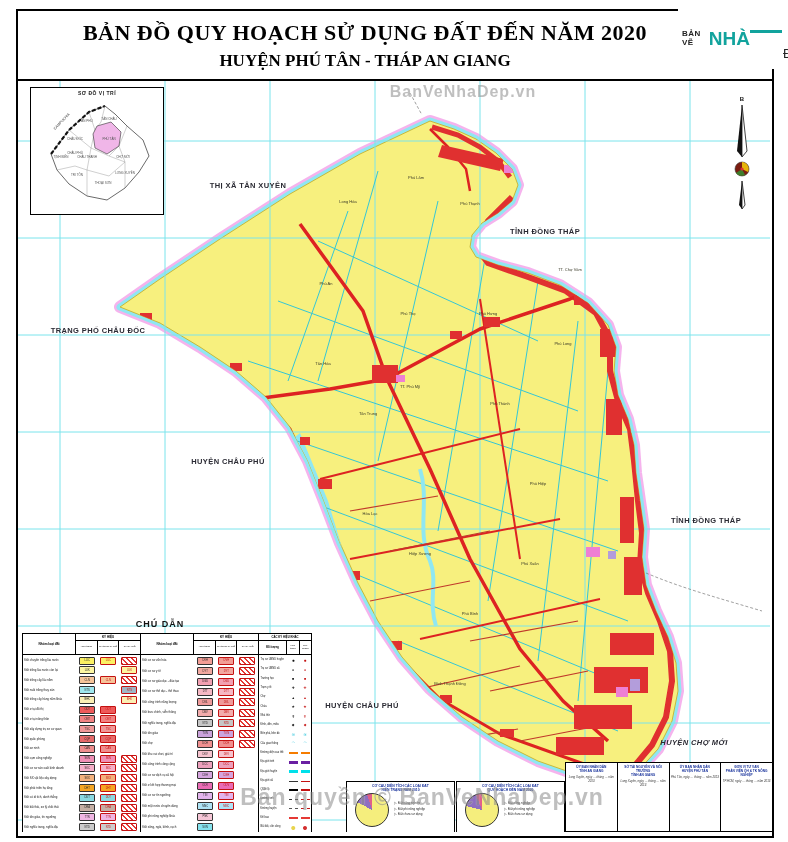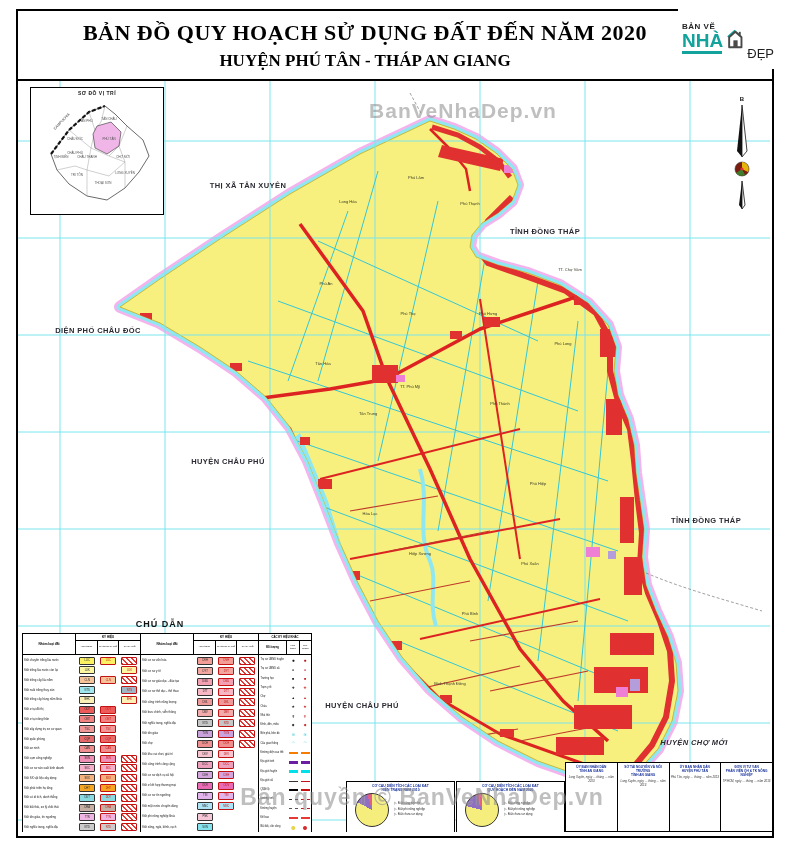--- a/index.html
+++ b/index.html
@@ -6,36 +6,36 @@
   #page{position:relative;width:788px;height:842px;background:#fff;overflow:hidden;
         font-family:"Liberation Sans",sans-serif;}
   #sheet{position:absolute;left:16px;top:9px;width:754px;height:825px;border:2.5px solid #000;background:#fff;}
   
   #titlebar{position:relative;height:68px;border-bottom:2px solid #000;background:#fff;}
   #ttl{position:absolute;left:0;right:60px;top:9px;text-align:center;
        font-family:"Liberation Serif",serif;font-weight:700;font-size:22px;color:#000;letter-spacing:.5px;}
   #sttl{position:absolute;left:0;right:60px;top:40px;text-align:center;
        font-family:"Liberation Serif",serif;font-weight:700;font-size:17px;color:#000;}
   #logo{position:absolute;right:-2px;top:-4px;width:96px;height:62px;background:#fff;display:flex;align-items:center;z-index:30;}
-  #logo .lg-left{display:flex;flex-direction:column;align-items:flex-start;margin-left:4px;}
+  #logo .lg-left{display:flex;flex-direction:row;align-items:flex-start;margin-left:4px;}
   .lg-bv{font-size:8px;font-weight:700;color:#222;letter-spacing:.5px;}
   .lg-nha{font-size:19px;font-weight:700;color:#12A39D;line-height:1;}
   .lg-bar{width:40px;height:3px;background:#12A39D;margin-top:1px;}
   .lg-dep{font-size:13px;font-weight:400;color:#222;margin-left:1px;align-self:flex-end;margin-bottom:8px;}
   
   #maparea{position:relative;width:100%;height:751px;background:#fff;overflow:hidden;}
   #mapsvg{position:absolute;left:0;top:0;width:752px;height:751px;}
   .nlabel{position:absolute;transform:translate(-50%,-50%);font-size:7.5px;font-weight:700;
           color:#2A2A33;letter-spacing:.4px;white-space:nowrap;}
   .clabel{position:absolute;transform:translate(-50%,-50%);font-size:4px;color:#3a3a28;white-space:nowrap;}
   
   #wm-top,#wm-bottom{position:absolute;transform:translateX(-50%);color:#8C8C8C;opacity:.55;
       font-weight:700;letter-spacing:1px;white-space:nowrap;z-index:40;pointer-events:none;
       text-shadow:0 0 1px #fff;}
-  #wm-top{left:445px;top:18px;font-size:21px;}
+  #wm-top{left:445px;top:2px;font-size:16px;}
   #wm-bottom{left:404px;top:703px;font-size:23px;}
   
   #inset{position:absolute;left:12px;top:6px;width:132px;height:126px;background:#fff;border:1px solid #000;z-index:10;}
   #inset .ititle{text-align:center;font-size:5px;font-weight:700;color:#222;margin-top:2px;letter-spacing:.5px;}
   
   #compass{position:absolute;left:706px;top:12px;z-index:10;}
   
   #legendtitle{position:absolute;left:142px;top:538px;transform:translateX(-50%);
       font-size:9px;font-weight:700;color:#111;letter-spacing:1px;z-index:12;}
   #legendbox{position:absolute;left:4px;top:552px;width:288px;height:199px;background:#fff;
@@ -223,21 +223,21 @@
         </g>
       </g>
 
       <path d="M392,12 L404,34" stroke="#888" stroke-width="0.8" stroke-dasharray="3,2" fill="none"></path>
       <path d="M628,492 C666,508 704,518 744,530" stroke="#888" stroke-width="0.8" stroke-dasharray="3,2" fill="none"></path>
     </svg>
 
     <div id="labels">
           <div class="nlabel" style="left: 230px; top: 104px;">THỊ XÃ TÂN XUYÊN</div>
           <div class="nlabel" style="left: 527px; top: 150px;">TỈNH ĐỒNG THÁP</div>
-          <div class="nlabel" style="left: 80px; top: 249px;">DIỆN PHỐ CHÂU ĐỐC</div>
+          <div class="nlabel" style="left: 80px; top: 249px;">TRẠNG PHỐ CHÂU ĐỐC</div>
           <div class="nlabel" style="left: 210px; top: 380px;">HUYỆN CHÂU PHÚ</div>
           <div class="nlabel" style="left: 688px; top: 439px;">TỈNH ĐỒNG THÁP</div>
           <div class="nlabel" style="left: 344px; top: 624px;">HUYỆN CHÂU PHÚ</div>
           <div class="nlabel" style="left: 676px; top: 661px; font-style: italic;">HUYỆN CHỢ MỚI</div>
         </div>
     <div id="communes">
           <div class="clabel" style="left: 330px; top: 120px;">Long Hòa</div>
           <div class="clabel" style="left: 398px; top: 96px;">Phú Lâm</div>
           <div class="clabel" style="left: 452px; top: 122px;">Phú Thạnh</div>
           <div class="clabel" style="left: 552px; top: 188px;">TT. Chợ Vàm</div>

